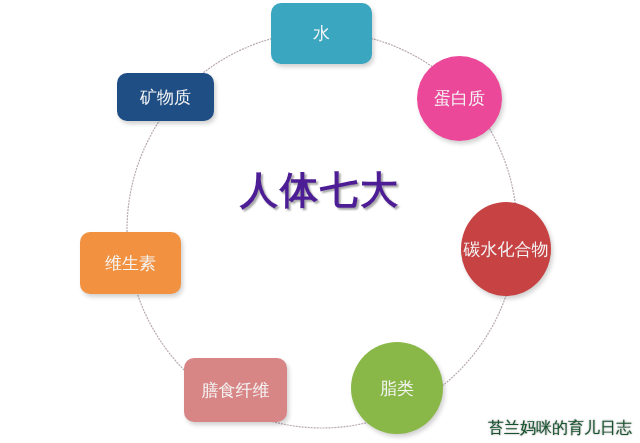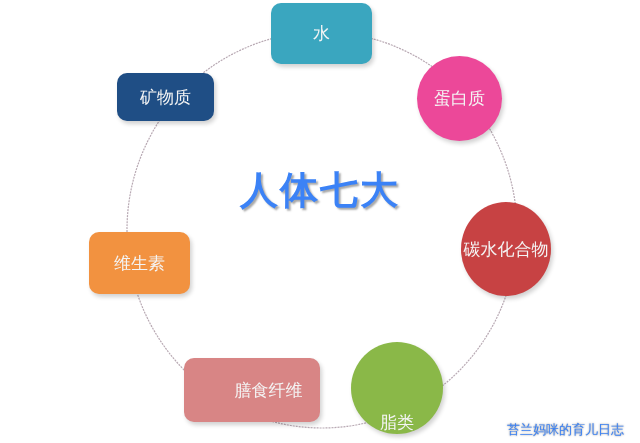--- a/index.html
+++ b/index.html
@@ -5,24 +5,24 @@
   html, body { margin: 0; padding: 0; }
   body { width: 640px; height: 443px; background: #ffffff; position: relative; overflow: hidden;
          font-family: "DejaVu Sans", sans-serif; }
   .ring { position: absolute; left: 0; top: 0; width: 640px; height: 443px; }
   .node { position: absolute; display: flex; align-items: center; justify-content: center;
           color: #f4f4f4; font-size: 17px; text-align: center; line-height: 1.35;
           box-shadow: 2px 3px 4px rgba(0,0,0,0.18); }
   .rect { border-radius: 10px; }
   .circ { border-radius: 50%; }
   .title { position: absolute; left: 228px; top: 166px; width: 184px; text-align: center;
-           color: #3b82f6; font-family: "DejaVu Serif", serif; font-weight: bold;
+           color: #4c1d95; font-family: "DejaVu Serif", serif; font-weight: bold;
            font-size: 38px; line-height: 48px; letter-spacing: 2px;
            text-shadow: 2px 2px 2px rgba(0,0,0,0.35); }
-  .watermark { position: absolute; right: 16px; bottom: 4px; color: #3b82f6; font-size: 13px;
+  .watermark { position: absolute; right: 8px; bottom: 4px; color: #14532d; font-size: 16px;
                text-shadow: 0 0 2px rgba(0,0,0,0.5); }
 </style>
 </head>
 <body>
 
 <svg class="ring" viewBox="0 0 640 443">
   <ellipse cx="322" cy="230" rx="195" ry="198" fill="none" stroke="#b8a9b3" stroke-width="1.2" stroke-dasharray="2 1"></ellipse>
 </svg>
 
 <div class="node rect" style="left:271px;top:3px;width:101px;height:61px;background:#3aa6bf;">
@@ -31,29 +31,29 @@
 
 <div class="node circ" style="left:417px;top:56px;width:85px;height:85px;background:#ec4899;">
   <span>蛋白质</span>
 </div>
 
 <div class="node circ" style="left:461px;top:202px;width:90px;height:94px;background:#c74243;flex-direction:row;">
   <span>碳水化</span>
   <span>合物</span>
 </div>
 
-<div class="node circ" style="left:351px;top:342px;width:92px;height:92px;background:#8ab848;align-items:flex-end;">
+<div class="node circ" style="left:351px;top:342px;width:92px;height:92px;background:#8ab848;">
   <span>脂类</span>
 </div>
 
-<div class="node rect" style="left:184px;top:358px;width:103px;height:64px;background:#d88585;padding-left:33px;">
+<div class="node rect" style="left:184px;top:358px;width:103px;height:64px;background:#d88585;">
   <span>膳食纤维</span>
 </div>
 
-<div class="node rect" style="left:80px;top:232px;width:101px;height:62px;background:#f29240;margin-left:9px;">
+<div class="node rect" style="left:80px;top:232px;width:101px;height:62px;background:#f29240;">
   <span>维生素</span>
 </div>
 
 <div class="node rect" style="left:117px;top:73px;width:97px;height:48px;background:#1f4e85;">
   <span>矿物质</span>
 </div>
 
 <div class="title">
   <div>人体七大</div>
 </div>

